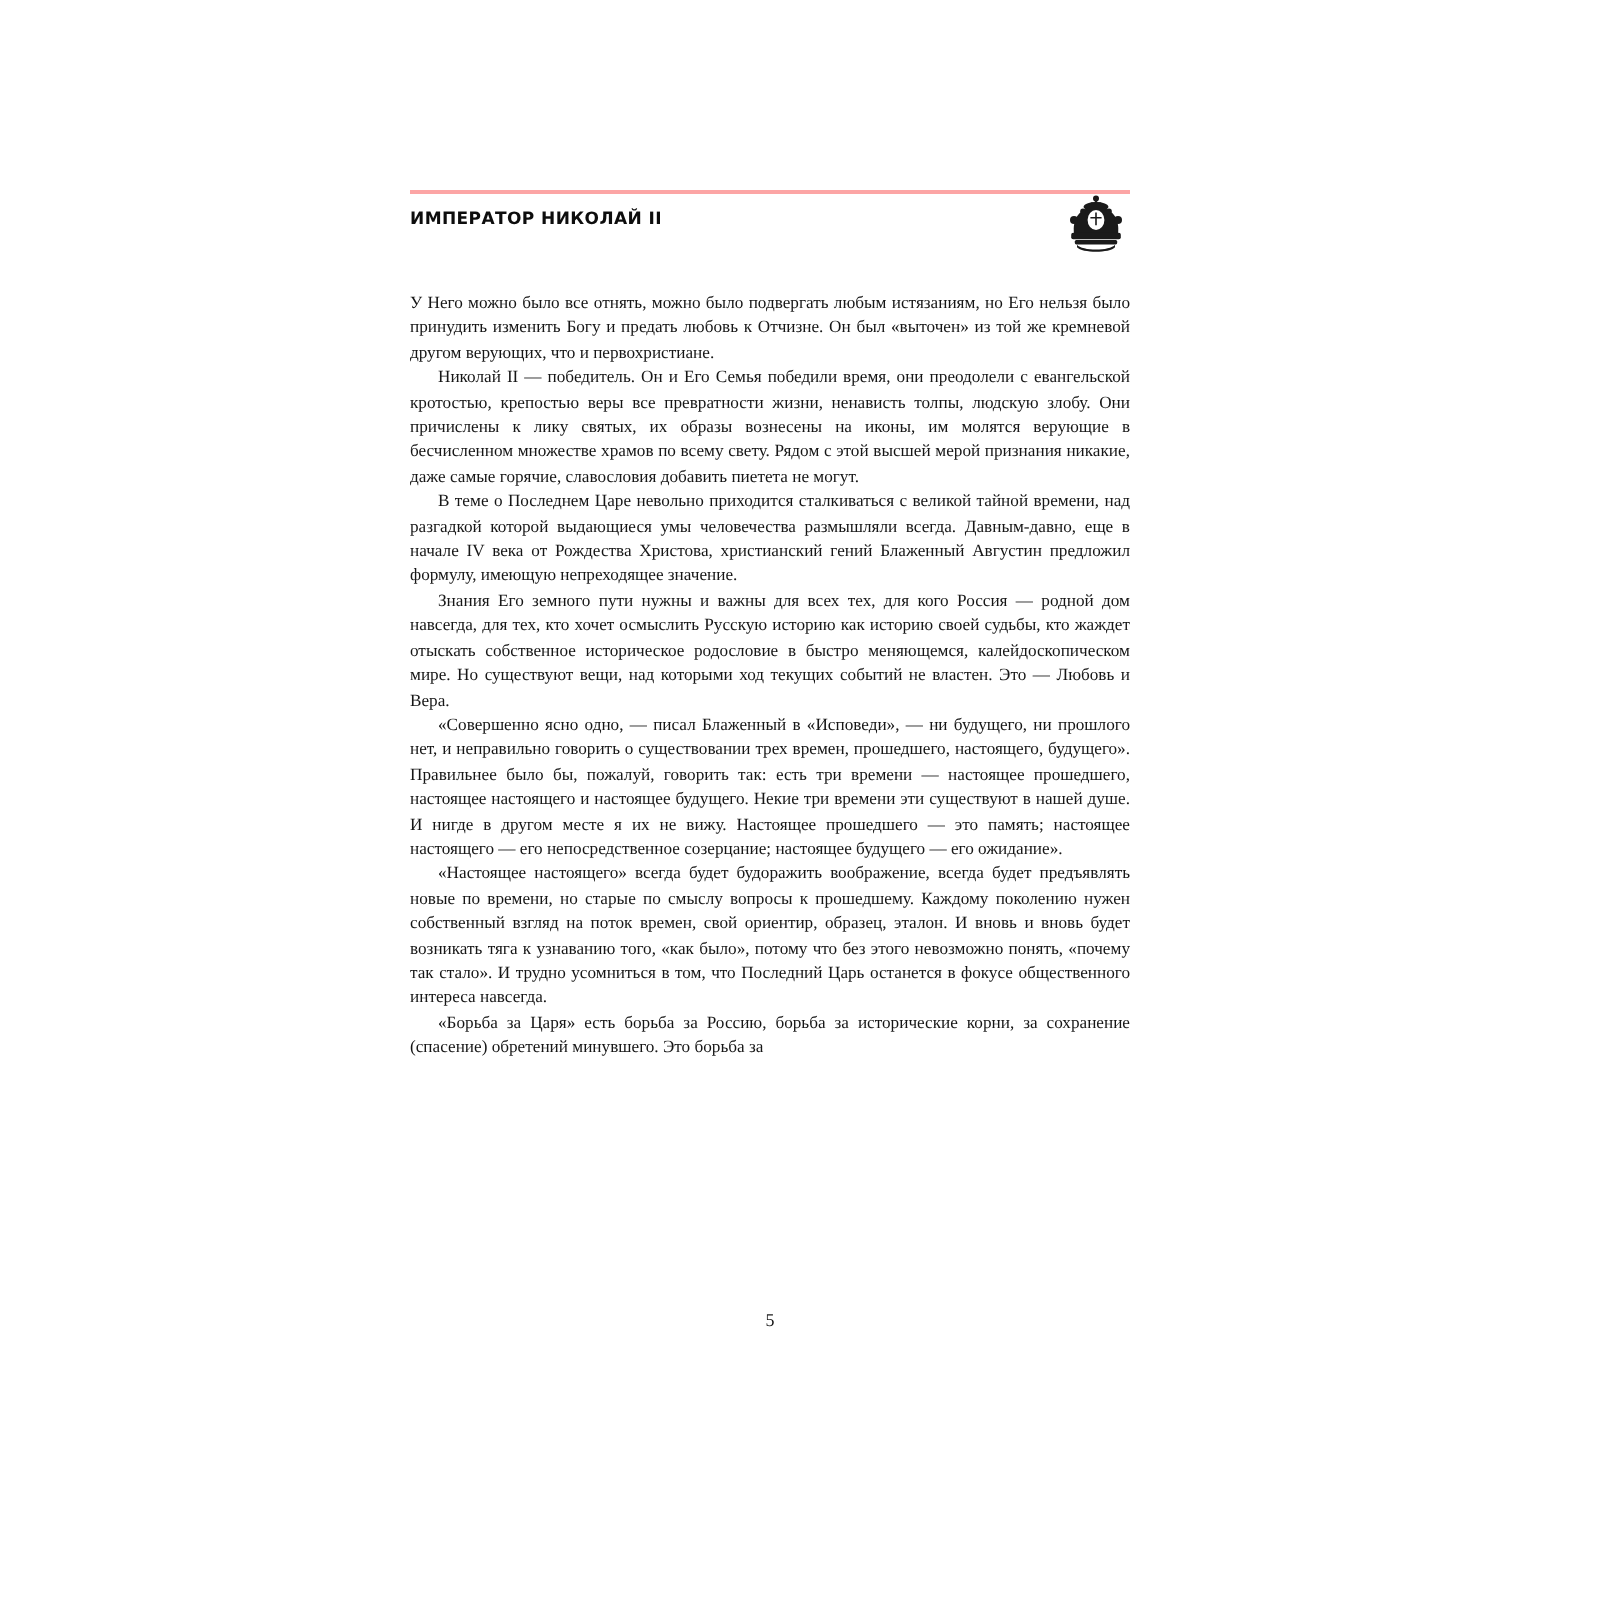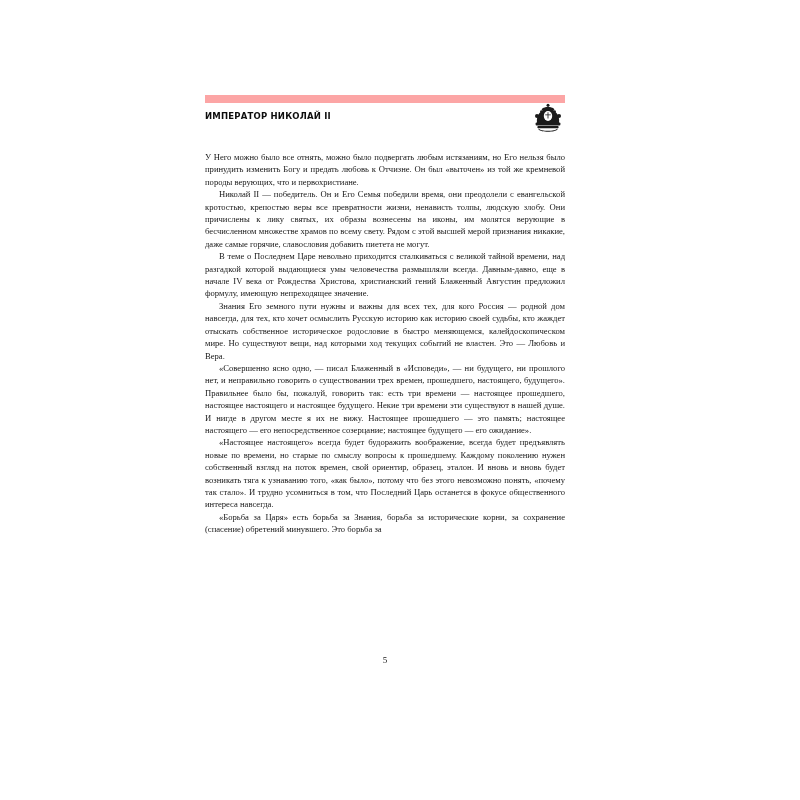--- a/index.html
+++ b/index.html
@@ -26,21 +26,21 @@
     position: absolute;
     left: 205px;
     top: 95px;
     width: 360px;
     height: 600px;
     background: #ffffff;
   }
   .header {
     position: relative;
     height: 34px;
-    border-top: 8px solid #fca5a5;
+    border-top: 2px solid #fca5a5;
     padding-top: 4px;
     margin-bottom: 10px;
   }
   .header-title {
     font-family: "DejaVu Sans", sans-serif;
     font-size: 8.5px;
     font-weight: bold;
     letter-spacing: 0.2px;
     text-transform: uppercase;
     color: #0d0d0d;
@@ -108,25 +108,25 @@
           </g>
           <g fill="#1a1a1a">
             <path d="M14.2 11.5 h5.6 v0.8 h-5.6 Z"></path>
             <path d="M16.6 9.2 h0.8 v6.4 h-0.8 Z"></path>
           </g>
         </svg>
       </div>
     </div>
 
     <div class="body-text">
-      <p class="first">У Него можно было все отнять, можно было подвергать любым истязаниям, но Его нельзя было принудить изменить Богу и предать любовь к Отчизне. Он был «выточен» из той же кремневой породы верующих, что и первохристиане.</p>
+      <p class="first">У Него можно было все отнять, можно было подвергать любым истязаниям, но Его нельзя было принудить изменить Богу и предать любовь к Отчизне. Он был «выточен» из той же кремневой другом верующих, что и первохристиане.</p>
       <p>Николай II — победитель. Он и Его Семья победили время, они преодолели с евангельской кротостью, крепостью веры все превратности жизни, ненависть толпы, людскую злобу. Они причислены к лику святых, их образы вознесены на иконы, им молятся верующие в бесчисленном множестве храмов по всему свету. Рядом с этой высшей мерой признания никакие, даже самые горячие, славословия добавить пиетета не могут.</p>
       <p>В теме о Последнем Царе невольно приходится сталкиваться с великой тайной времени, над разгадкой которой выдающиеся умы человечества размышляли всегда. Давным-давно, еще в начале IV века от Рождества Христова, христианский гений Блаженный Августин предложил формулу, имеющую непреходящее значение.</p>
       <p>Знания Его земного пути нужны и важны для всех тех, для кого Россия — родной дом навсегда, для тех, кто хочет осмыслить Русскую историю как историю своей судьбы, кто жаждет отыскать собственное историческое родословие в быстро меняющемся, калейдоскопическом мире. Но существуют вещи, над которыми ход текущих событий не властен. Это — Любовь и Вера.</p>
       <p>«Совершенно ясно одно, — писал Блаженный в «Исповеди», — ни будущего, ни прошлого нет, и неправильно говорить о существовании трех времен, прошедшего, настоящего, будущего». Правильнее было бы, пожалуй, говорить так: есть три времени — настоящее прошедшего, настоящее настоящего и настоящее будущего. Некие три времени эти существуют в нашей душе. И нигде в другом месте я их не вижу. Настоящее прошедшего — это память; настоящее настоящего — его непосредственное созерцание; настоящее будущего — его ожидание».</p>
       <p>«Настоящее настоящего» всегда будет будоражить воображение, всегда будет предъявлять новые по времени, но старые по смыслу вопросы к прошедшему. Каждому поколению нужен собственный взгляд на поток времен, свой ориентир, образец, эталон. И вновь и вновь будет возникать тяга к узнаванию того, «как было», потому что без этого невозможно понять, «почему так стало». И трудно усомниться в том, что Последний Царь останется в фокусе общественного интереса навсегда.</p>
-      <p>«Борьба за Царя» есть борьба за Знания, борьба за исторические корни, за сохранение (спасение) обретений минувшего. Это борьба за</p>
+      <p>«Борьба за Царя» есть борьба за Россию, борьба за исторические корни, за сохранение (спасение) обретений минувшего. Это борьба за</p>
     </div>
 
     <div class="page-number">5</div>
 
   </div>
 </div>
 
 </body></html>

